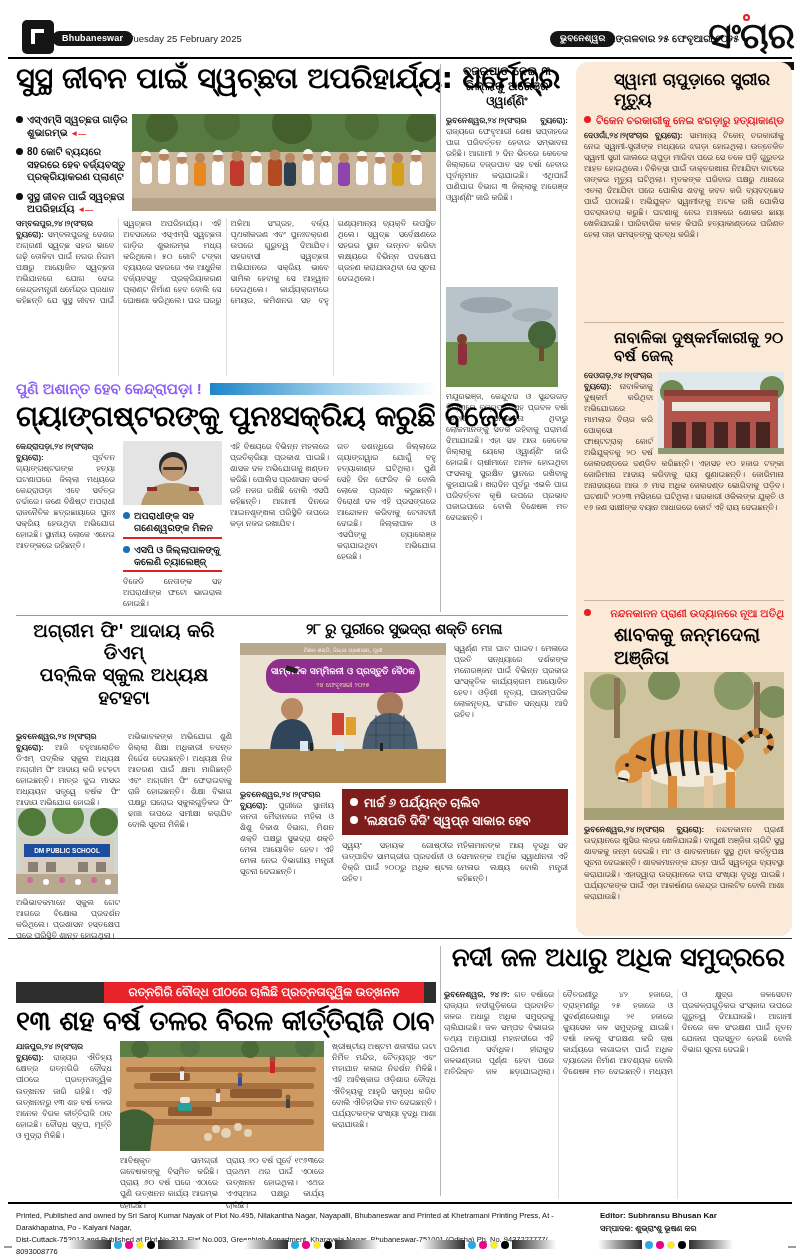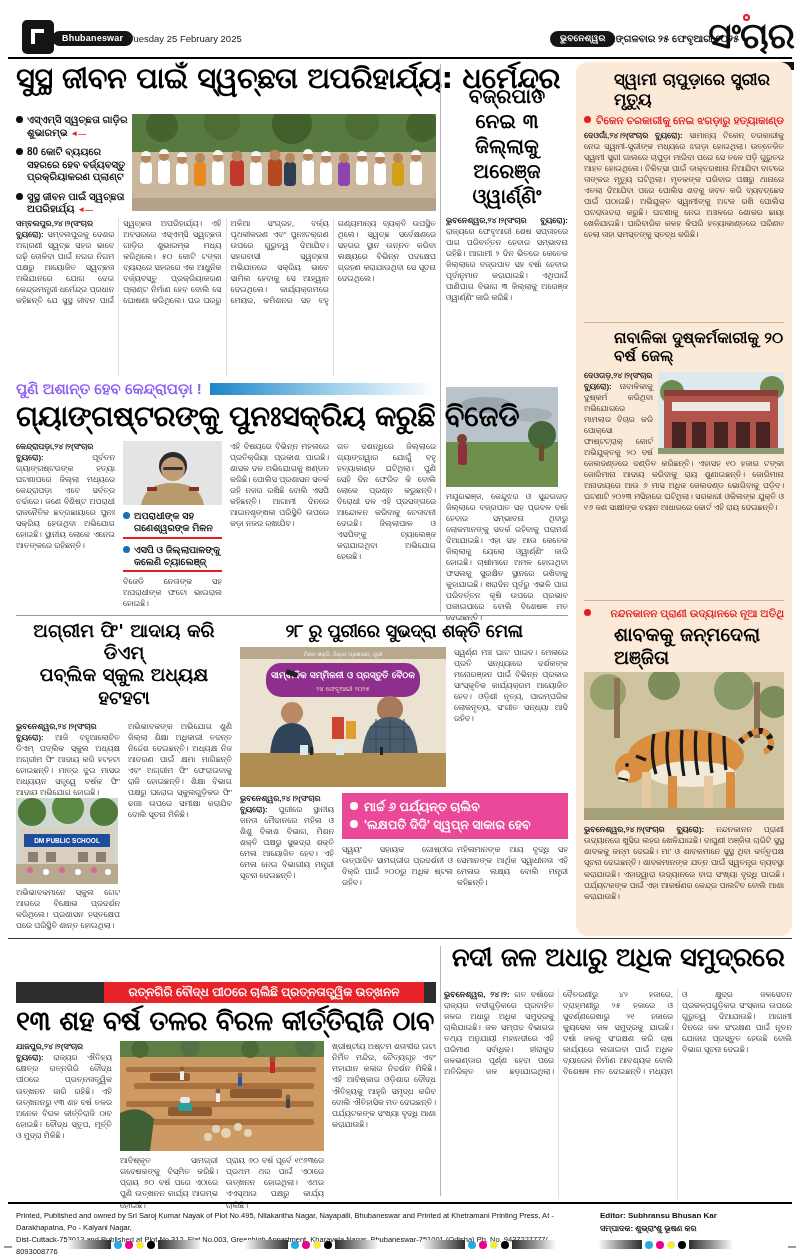--- a/index.html
+++ b/index.html
@@ -33,21 +33,21 @@
   .lead h1 { font-size:29px; letter-spacing:-.5px; line-height:1.15; white-space:nowrap; }
   .lead-points { position:absolute; left:0; top:52px; width:112px; }
   .lead-point { display:flex; gap:4px; margin-bottom:7px; font-size:10px; font-weight:bold; line-height:1.25; }
   .lead-point .dot { width:7px; height:7px; border-radius:50%; background:#111; flex:0 0 auto; margin-top:2px; }
   .red-arrow { color:#e31e25; font-size:8px; font-weight:bold; }
   .lead-photo { position:absolute; left:116px; top:52px; width:304px; height:97px; overflow:hidden; }
   .lead-body { position:absolute; left:0; top:156px; width:420px; height:158px; }
 
   
   .lightning { position:absolute; left:446px; top:64px; width:122px; height:548px; }
-  .lightning h2 { font-size:20px; text-align:center; line-height:1.25; margin-bottom:6px;margin-top:20px; }
+  .lightning h2 { font-size:12px; text-align:center; line-height:1.25; margin-bottom:6px; }
   .lightning .ph { width:100%; height:100px; margin:4px 0; overflow:hidden; }
 
   
   .rail { position:absolute; left:576px; top:62px; width:216px; height:874px; background:#fcead9; border-radius:12px; padding:8px 8px 6px; }
   .rail h2 { font-size:16.5px; text-align:left; line-height:1.2;margin-left:30px; }
   .kicker-red { color:#e31e25; font-weight:bold; font-size:10.5px; display:flex; gap:4px; align-items:flex-start; margin:4px 0 3px;justify-content:space-between; }
   .kicker-red .dot { width:7px; height:7px; border-radius:50%; background:#e31e25; flex:0 0 auto; margin-top:2px; }
   .jail-photo { float:right; width:126px; height:82px; margin:2px 0 3px 5px; overflow:hidden; }
   .tiger-photo { width:100%; height:148px; margin:4px 0; overflow:hidden; }
   .rail .sep { height:1px; background:#cdb49a; margin:6px 0; }
@@ -60,31 +60,31 @@
   .bjd h1 { font-size:29px; letter-spacing:-.5px; line-height:1.1; margin-top:3px; white-space:nowrap; }
   .bjd-cols { display:flex; gap:8px; margin-top:8px; height:158px; }
   .bjd-col { flex:1; }
   .bjd-photo { width:100%; height:64px; overflow:hidden; }
   .cap-item { display:flex; gap:4px; font-size:9.5px; font-weight:bold; line-height:1.25; margin-top:5px; padding-bottom:3px; border-bottom:2px solid #e31e25; }
   .cap-item .dot { width:7px; height:7px; border-radius:50%; background:#1a6fb5; flex:0 0 auto; margin-top:2px; }
 
   
   .school { position:absolute; left:16px; top:620px; width:216px; height:315px; }
   .school h2 { font-size:18.5px; text-align:center; line-height:1.2; }
-  .school-cols { display:flex; gap:8px; margin-top:12px; height:260px; }
+  .school-cols { display:flex; gap:8px; margin-top:22px; height:260px; }
   .school-col { flex:1; }
   .school-photo { width:100%; height:86px; margin:3px 0; overflow:hidden; }
 
   
   .mela { position:absolute; left:240px; top:620px; width:328px; height:315px; }
-  .mela h2 { font-size:18px; text-align:center; letter-spacing:-.5px; white-space:nowrap; }
+  .mela h2 { font-size:15px; text-align:center; letter-spacing:-.5px; white-space:nowrap; }
   .mela-row1 { display:flex; gap:8px; margin-top:5px; height:140px; }
   .mela-photo { width:206px; height:140px; flex:0 0 auto; overflow:hidden; }
   .mela-row2 { display:flex; gap:8px; margin-top:6px; height:130px; }
-  .bluebox { background:#ec4899; color:#fff; padding:5px 8px; margin-bottom:5px; }
+  .bluebox { background:#7f1d1d; color:#fff; padding:5px 8px; margin-bottom:5px; }
   .bluebox .bp { display:flex; gap:6px; font-size:12.5px; font-weight:bold; line-height:1.45; }
   .bluebox .dot { width:8px; height:8px; border-radius:50%; background:#fff; flex:0 0 auto; margin-top:4px; }
 
   
   .excv { position:absolute; left:16px; top:942px; width:420px; height:256px; }
   .darkbar { display:flex; background:#2d2d2d; height:21px;margin-top:40px; }
   .ribbon { margin-left:88px; margin-right:12px; flex:1; background:#e8232a; color:#fff; font-weight:bold; font-size:12px; text-align:center; line-height:21px; white-space:nowrap; overflow:hidden; }
   .excv h1 { font-size:27px; letter-spacing:-.5px; line-height:1.2; margin-top:2px; white-space:nowrap; }
   .excv-row { display:flex; gap:8px; margin-top:4px; height:186px; }
   .excv-photo { width:100%; height:110px; overflow:hidden; }

